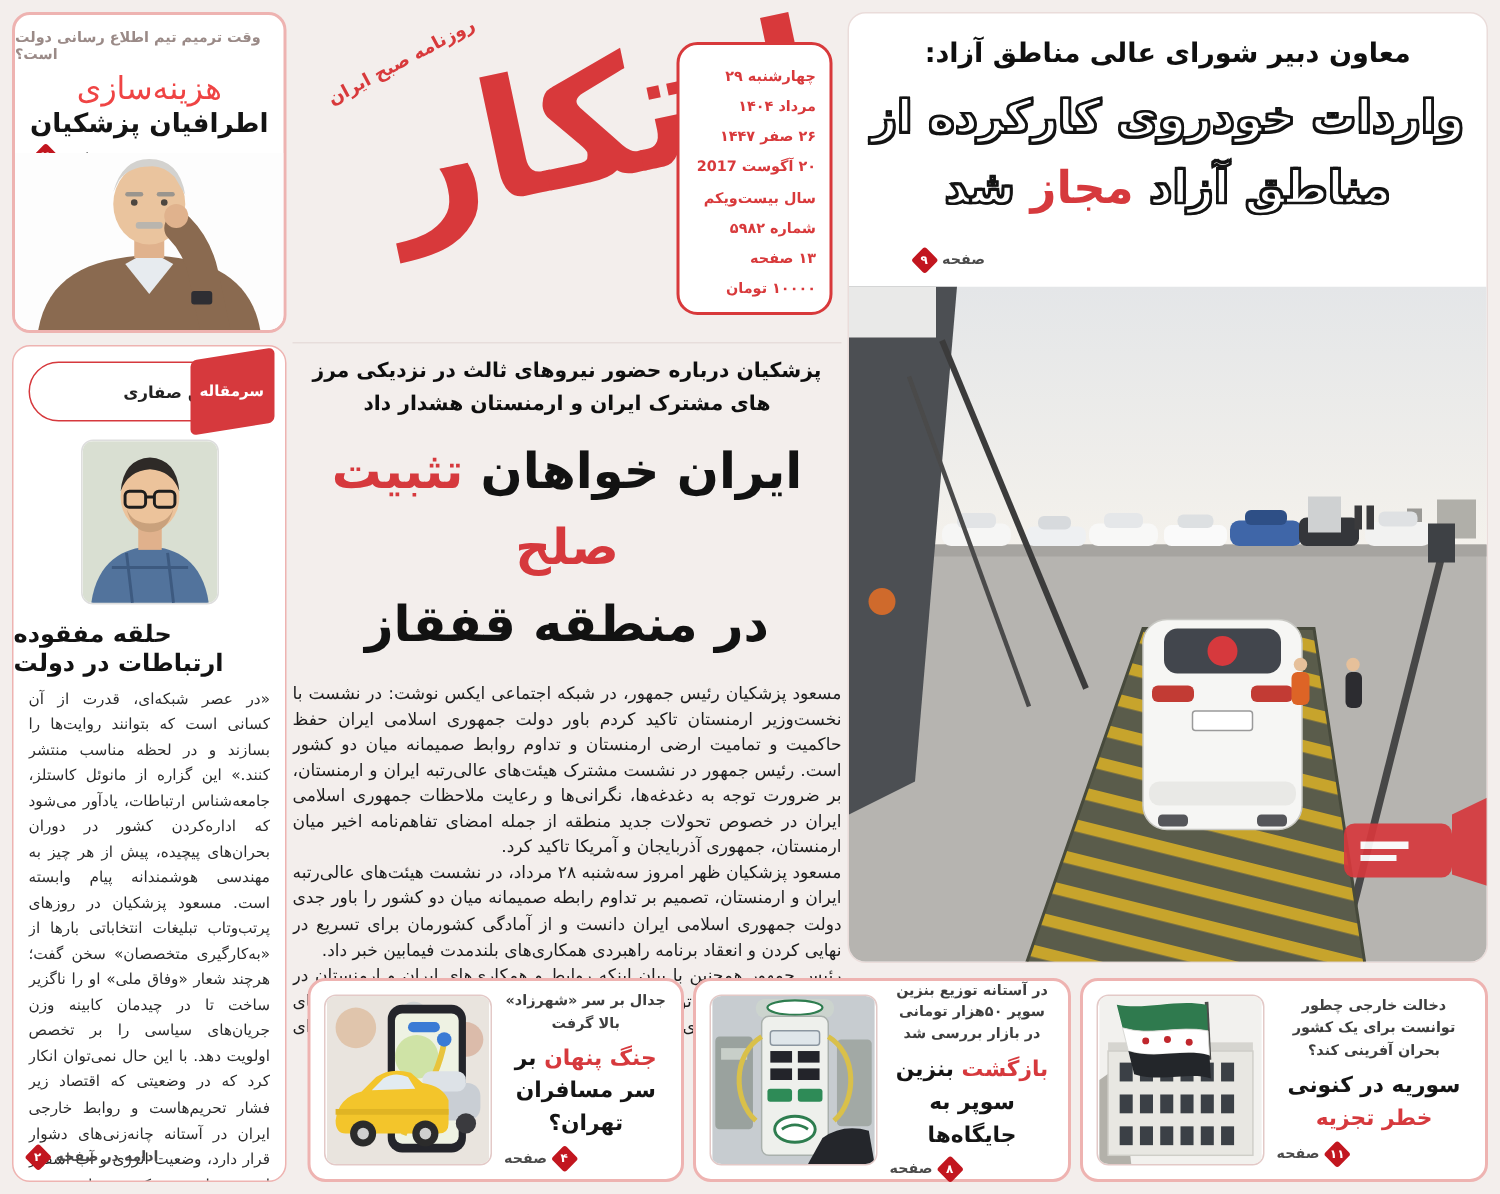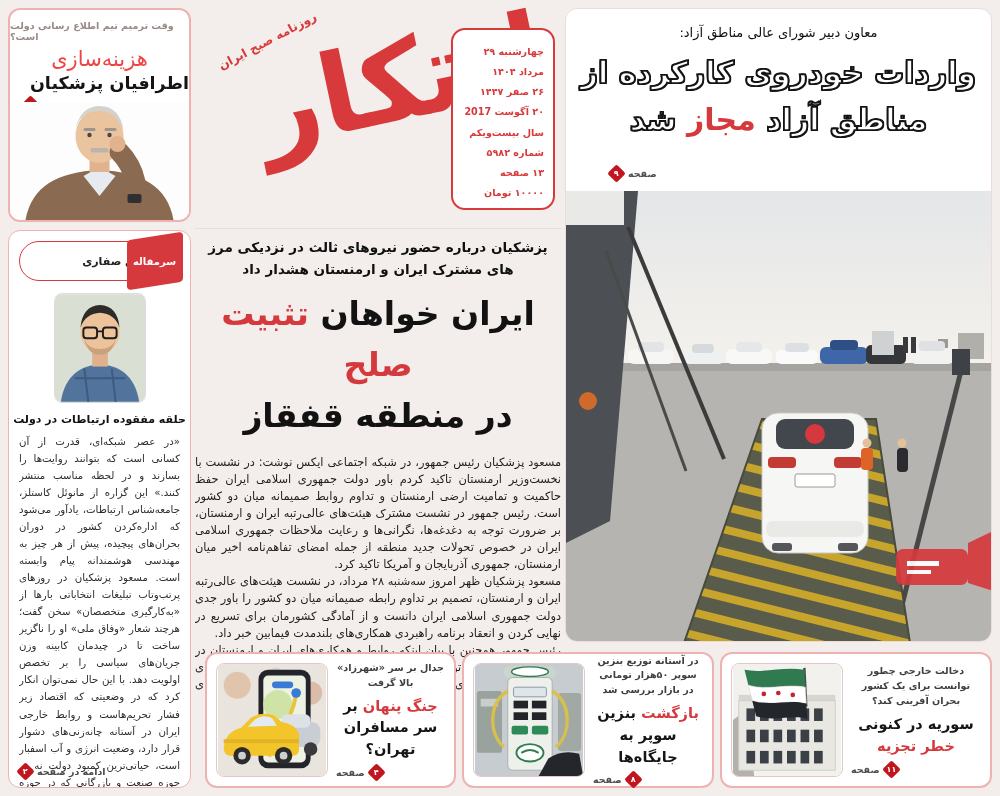--- a/index.html
+++ b/index.html
@@ -8,57 +8,57 @@
     position:relative; width:1000px; height:796px; margin:0 auto;
     background:#f3eeec; overflow:hidden;
     font-family:"DejaVu Sans", sans-serif;
   }
   .card { position:absolute; background:#fff; border-radius:12px; }
 
   
   .tl-card { left:8px; top:8px; width:183px; height:214px; border:2px solid #eeb3b1; overflow:hidden; }
   .tl-kicker { margin-top:10px; text-align:left; font-size:9.6px; font-weight:bold; color:#9a8a87; direction:rtl; }
   .tl-title-red { margin-top:6px; text-align:center; font-size:21px; font-weight:normal; color:#ef4444; direction:rtl; line-height:1.1;}
-  .tl-title-black { margin-top:2px; text-align:right; font-size:17.5px; font-weight:bold; color:#141414; direction:rtl; }
+  .tl-title-black { margin-top:2px; text-align:center; font-size:17.5px; font-weight:bold; color:#141414; direction:rtl; }
   .pageref { display:flex; align-items:center; gap:5px; font-size:9.5px; font-weight:bold; color:#4c4c4c; direction:rtl; }
   .tl-card .pageref { position:absolute; left:14px; top:88px; }
   .diamond { width:13px; height:13px; background:#c2161f; transform:rotate(45deg); display:inline-flex; align-items:center; justify-content:center; border-radius:2px; flex:0 0 13px;}
   .diamond span { transform:rotate(-45deg); color:#fff; font-size:8px; font-weight:bold; line-height:1; }
   .tl-photo { position:absolute; left:0; bottom:0; width:100%; height:118px; }
 
   
   .masthead { position:absolute; left:193px; top:0; width:370px; height:226px; overflow:hidden; }
   .logo-main { position:absolute; left:-12px; top:26px; width:440px; text-align:center; direction:rtl;
     font-size:110px; font-weight:bold; color:#d8393b; transform:rotate(-12deg); line-height:1; }
   .logo-script { position:absolute; left:20px; top:34px; transform:rotate(-28deg); color:#d8393b;
     font-size:12px; font-weight:bold; direction:rtl; }
   .datebox { position:absolute; right:8px; top:28px; width:104px; height:182px; background:#fff;
     border:2px solid #d8393b; border-radius:14px; padding:12px 9px; direction:rtl; text-align:right;
     color:#d8393b; font-size:9.6px; font-weight:bold; line-height:2.1; z-index:3; }
 
   
   .lead-card { left:565px; top:8px; width:427px; height:634px; border:1px solid #eadcda; overflow:hidden; }
-  .lead-kicker { margin-top:16px; text-align:center; font-size:13px; font-weight:normal; color:#101010; direction:rtl; }
+  .lead-kicker { margin-top:16px; text-align:center; font-size:18px; font-weight:bold; color:#101010; direction:rtl; }
   .lead-headline { margin-top:10px; text-align:center; direction:rtl; font-weight:bold; font-size:30px; line-height:1.55;
     color:#fff; -webkit-text-stroke:1.7px #141414;
     text-shadow:1px 1px 0 #141414,-1px -1px 0 #141414,1px -1px 0 #141414,-1px 1px 0 #141414; }
   .lead-headline .red { color:#d6393d; -webkit-text-stroke:0px #d6393d; text-shadow:none; }
   .lead-card .pageref { position:absolute; left:44px; top:158px; z-index:2; }
   .lead-photo { position:absolute; left:0; top:182px; width:427px; height:452px; }
 
   
   .ed-card { left:8px; top:230px; width:183px; height:558px; border:1.5px solid #eeb3b1; overflow:hidden; }
   .ed-pill { position:relative; margin:10px 10px 0 10px; height:40px; border:1.5px solid #d6393d; border-radius:22px;
     display:flex; align-items:center; justify-content:center; }
   .ed-author { font-size:11px; font-weight:bold; color:#222; direction:rtl; padding-left:40px;}
   .ed-ribbon { position:absolute; right:-4px; top:-6px; width:56px; height:50px; background:#d6393d;
     transform:skewY(-9deg); border-radius:4px; display:flex; align-items:center; justify-content:center; }
   .ed-ribbon span { color:#fff; font-size:10px; font-weight:bold; transform:skewY(9deg); direction:rtl; }
   .ed-photo { display:block; margin:12px auto 0 auto; width:92px; height:110px; border-radius:8px; border:1px solid #ddd; }
-  .ed-title { margin-top:10px; text-align:center; font-size:11px; font-weight:bold; color:#131313; direction:rtl; }
+  .ed-title { margin-top:10px; text-align:left; font-size:16px; font-weight:bold; color:#131313; direction:rtl; }
   .ed-body { margin:7px 10px 0 10px; height:358px; overflow:hidden; font-size:10.2px; line-height:1.67;
     color:#2c2c2c; direction:rtl; text-align:justify; }
   .ed-card .pageref { position:absolute; left:10px; bottom:9px; }
 
   
   .main-col { position:absolute; left:195px; top:228px; width:366px; height:420px; border-top:1px solid #e7dddb; padding-top:8px;}
   .main-kicker { width:340px; margin:0 auto; text-align:center; font-size:13.5px; font-weight:bold; color:#0f0f0f;
     direction:rtl; line-height:1.6; }
   .main-headline { margin-top:8px; text-align:center; direction:rtl; font-weight:bold; font-size:33px;
     line-height:1.55; color:#121212; }

